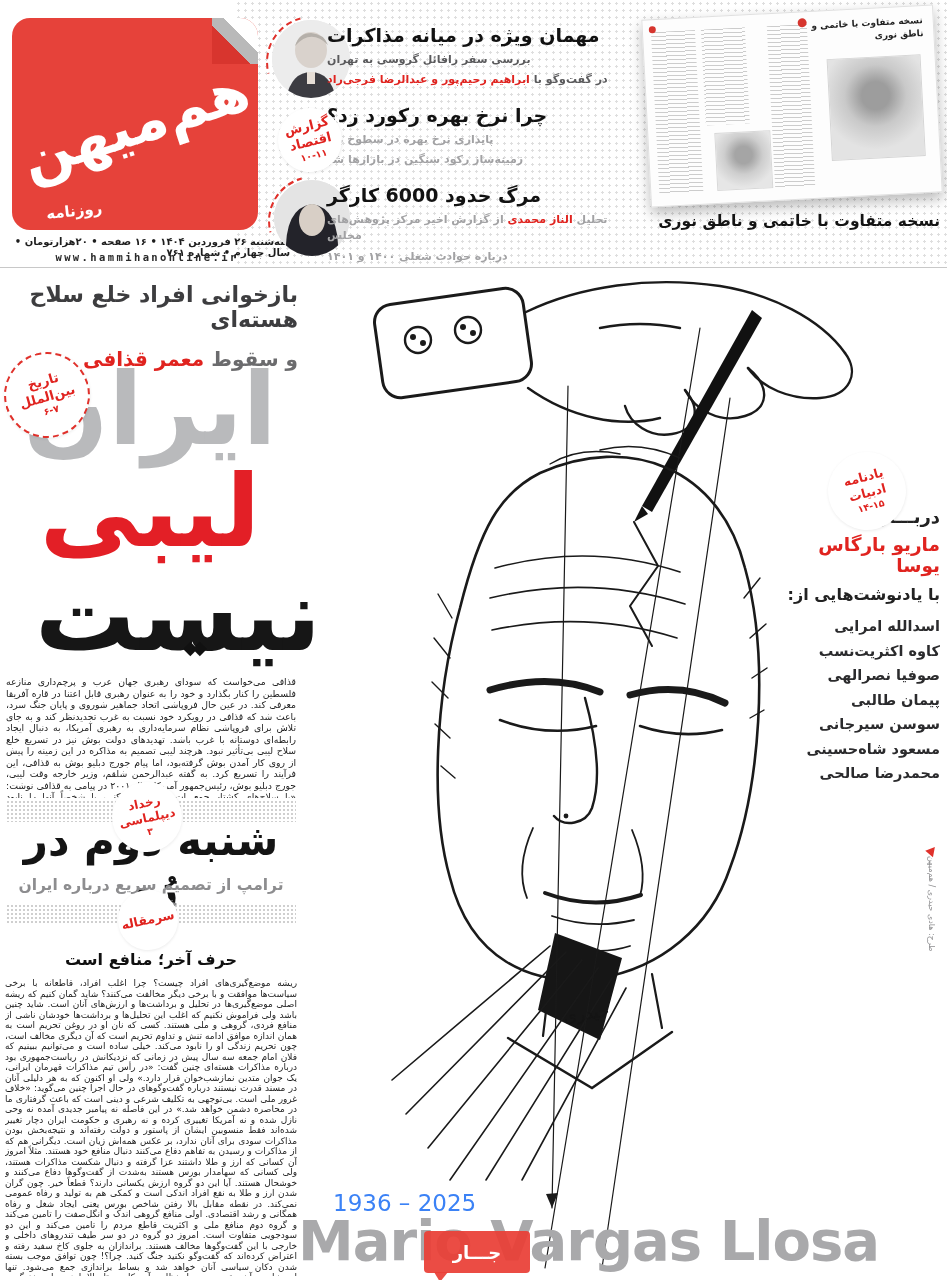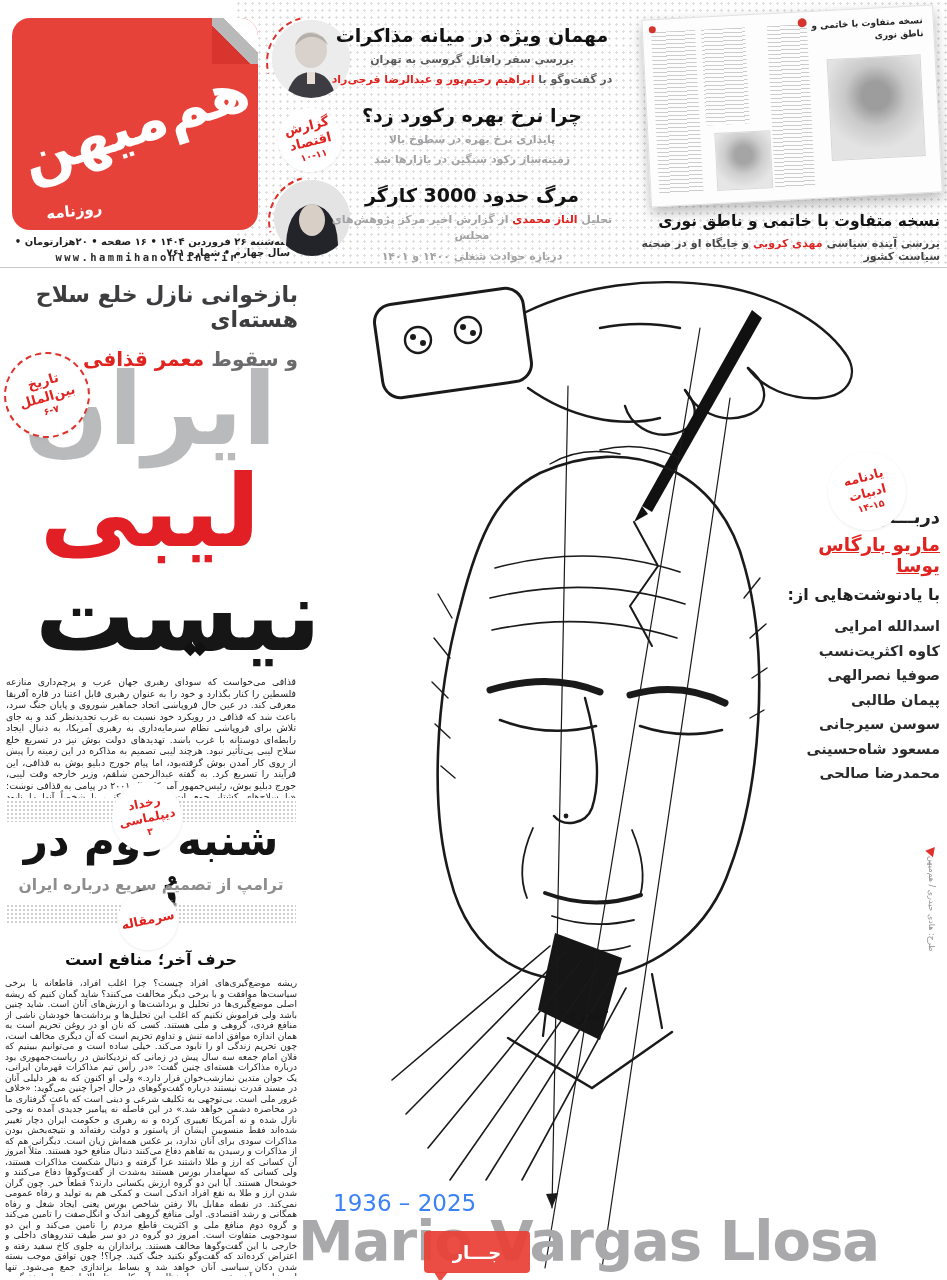--- a/index.html
+++ b/index.html
@@ -22,21 +22,21 @@
   .header-rule{left:0;top:267px;width:947px;height:1px;background:#c8c8c8;}
 
   
   .avatar{border-radius:50%;overflow:hidden;z-index:2;background:#e9e9e9;}
   .av1{left:272px;top:20px;width:78px;height:78px;}
   .av2{left:274px;top:180px;width:76px;height:76px;}
   .arc{position:absolute;border:2px dashed #e0312b;border-radius:50%;
     border-color:transparent transparent transparent #e0312b;z-index:1;}
   .arc1{left:266px;top:16px;width:88px;height:88px;transform:rotate(30deg);}
   .arc2{left:268px;top:176px;width:86px;height:86px;transform:rotate(30deg);}
-  .story-text{width:290px;text-align:center;z-index:2;}
+  .story-text{width:290px;text-align:left;z-index:2;}
   .st1{left:327px;top:24px;} .st2{left:327px;top:104px;} .st3{left:327px;top:184px;}
   .shead{font-size:19px;font-weight:bold;color:#121212;line-height:1.25;}
   .ssub{font-size:11px;font-weight:bold;line-height:1.5;margin-top:4px;color:#5a5a5c;}
   .ssub.light{color:#a2a2a4;}
   .red{color:#e0231f;}
   .circ{border-radius:50%;background:#fff;display:flex;flex-direction:column;align-items:center;
     justify-content:center;color:#e0231f;font-weight:bold;text-align:center;line-height:1.25;z-index:3;
     box-shadow:0 1px 3px rgba(0,0,0,0.08);}
   .circ .pg{font-size:9.5px;}
   .badge-econ{left:278px;top:108px;width:64px;height:64px;transform:rotate(-14deg);font-size:13px;}
@@ -78,21 +78,21 @@
   .band2{left:6px;top:904px;width:290px;height:20px;}
   .rome-head{left:4px;top:816px;width:294px;text-align:center;font-size:42px;font-weight:bold;color:#141414;z-index:2;}
   .rome-sub{left:4px;top:876px;width:294px;text-align:center;font-size:15.5px;font-weight:bold;color:#8d8d8f;z-index:2;}
   .edit-title{left:4px;top:950px;width:294px;text-align:center;font-size:16px;font-weight:bold;color:#101010;z-index:2;}
   .edit-body{left:5px;top:978px;width:292px;height:298px;overflow:hidden;font-size:9px;line-height:1.17;
     text-align:justify;color:#1c1c1c;z-index:2;}
 
   
   .memorial{left:770px;top:506px;width:170px;text-align:right;z-index:2;}
   .m-about{font-size:18px;color:#222;font-weight:bold;}
-  .m-name{font-size:18.5px;font-weight:bold;color:#e0231f;margin-top:7px;text-decoration:underline;}
+  .m-name{font-size:18.5px;font-weight:bold;color:#e0231f;margin-top:7px;}
   .m-with{font-size:16px;color:#222;font-weight:bold;margin-top:9px;}
   .m-names{margin-top:10px;font-size:14.5px;font-weight:bold;color:#2b2b2d;line-height:24.5px;}
 
   
   .illu{left:300px;top:268px;width:647px;height:1012px;z-index:1;pointer-events:none;}
   .credit{left:936px;top:856px;transform:rotate(90deg);transform-origin:0 0;white-space:nowrap;
     font-size:8px;color:#8f8f91;z-index:2;}
   .credit-tri{left:927px;top:846px;width:0;height:0;border-left:5px solid transparent;
     border-right:5px solid transparent;border-bottom:9px solid #e0312b;transform:rotate(40deg);z-index:2;}
 
@@ -152,42 +152,41 @@
 
   <div class="abs arc arc2"></div>
   <div class="abs avatar av2">
     <svg width="76" height="76" viewBox="0 0 76 76">
       <rect width="76" height="76" fill="#e4e4e4"></rect>
       <path d="M12 76 Q10 28 38 24 Q66 28 64 76Z" fill="#23232a"></path>
       <ellipse cx="38" cy="40" rx="13" ry="16" fill="#d8cfc6"></ellipse>
     </svg>
   </div>
   <div class="abs story-text st3">
-    <div class="shead">مرگ حدود 3000 کارگر</div>
+    <div class="shead">مرگ حدود 6000 کارگر</div>
     <div class="ssub light"><span>تحلیل </span><span class="red">الناز محمدی</span><span> از گزارش اخیر مرکز پژوهش‌های مجلس</span></div>
     <div class="ssub light">درباره حوادث شغلی ۱۴۰۰ و ۱۴۰۱</div>
   </div>
 
   <div class="abs preview">
     <div class="pv-page">
       <div class="pv-head">نسخه متفاوت با خاتمی و ناطق نوری</div>
       <div class="pv-photo"></div>
       <div class="pv-photo2"></div>
       <div class="pv-col pv-c1"></div>
       <div class="pv-col pv-c2"></div>
       <div class="pv-col pv-c3"></div>
       <div class="pv-dot" style="right:126px;top:6px;"></div>
       <div class="pv-dot" style="left:6px;top:6px;width:7px;height:7px;"></div>
     </div>
   </div>
   <div class="abs pv-caption">نسخه متفاوت با خاتمی و ناطق نوری</div>
-  <div class="abs pv-sub"><span>بررسی آینده سیاسی </span><span class="red">مهدی کروبی</span><span> و جایگاه او در صحنه سیاست کشور</span></div>
 
   <div class="abs kicker">
-    <div class="k1">بازخوانی نازل خلع سلاح هسته‌ای</div>
+    <div class="k1">بازخوانی افراد خلع سلاح هسته‌ای</div>
     <div class="k2"><span>و سقوط </span><span class="red">معمر قذافی</span></div>
   </div>
 
   <div class="abs circ badge-history">
     <span>تاریخ</span>
     <span>بین‌الملل</span>
     <span class="pg">۶-۷</span>
   </div>
 
   <div class="abs word word-gray">ایران</div>

